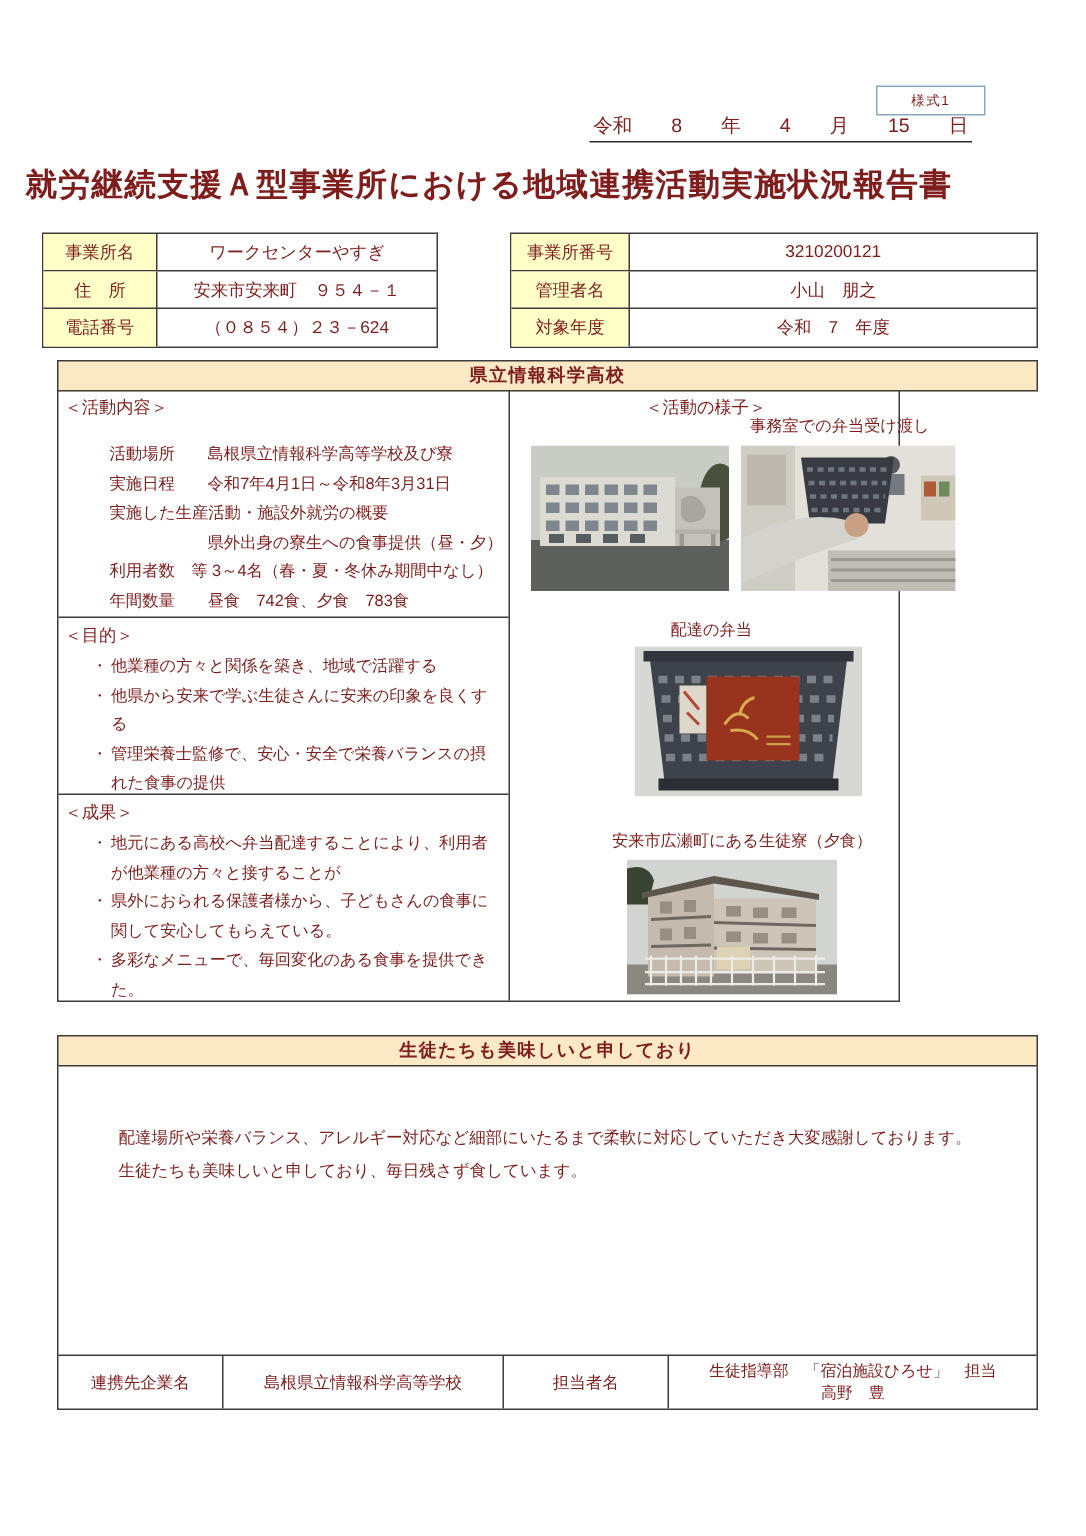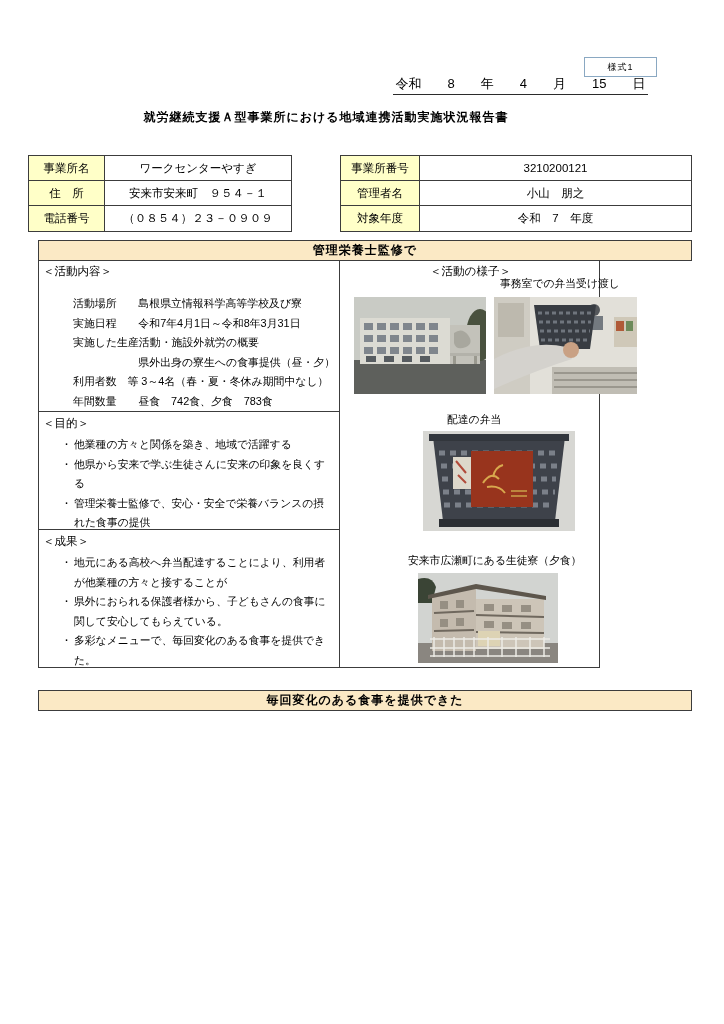--- a/index.html
+++ b/index.html
@@ -1,34 +1,34 @@
 <!DOCTYPE html>
 <html lang="ja"><head>
 <meta charset="utf-8">
 <style>
   html,body{margin:0;padding:0;background:#ffffff;}
   .page{
     position:relative;width:724px;height:1024px;background:#ffffff;
-    font-family:"Liberation Sans","DejaVu Sans",sans-serif;color:#000000;
+    font-family:"Liberation Sans","DejaVu Sans",sans-serif;color:#7f1d1d;
     overflow:hidden;
   }
   
   .form-label{
     position:absolute;left:584px;top:57px;width:71px;height:18px;
     border:1px solid #8aa8c2;display:flex;align-items:center;justify-content:center;
     font-size:9px;letter-spacing:1px;
   }
   .date-line{
     position:absolute;left:393px;top:74px;width:255px;height:21px;
     border-bottom:1.5px solid #2b2b2b;display:flex;align-items:flex-end;justify-content:center;
     font-size:13px;white-space:pre;padding-bottom:1px;box-sizing:border-box;
   }
   .doc-title{
     position:absolute;left:0;top:109px;width:652px;text-align:center;
-    font-size:12px;font-weight:bold;letter-spacing:1px;
+    font-size:21px;font-weight:bold;letter-spacing:1px;
   }
   
   .info-table{position:absolute;top:155px;border:1.5px solid #3c3c3c;display:grid;}
   .info-left{left:28px;width:262px;grid-template-columns:76px 1fr;}
   .info-right{left:340px;width:350px;grid-template-columns:79px 1fr;}
   .info-table .cell{
     height:25px;display:flex;align-items:center;justify-content:center;
     font-size:11.5px;border-bottom:1.5px solid #3c3c3c;box-sizing:border-box;white-space:pre;
   }
   .info-table .cell.last{border-bottom:none;}
@@ -87,33 +87,33 @@
   <div class="form-label">様式1</div>
   <div class="date-line">令和　　8　　年　　4　　月　　15　　日</div>
   <div class="doc-title">就労継続支援Ａ型事業所における地域連携活動実施状況報告書</div>
 
   <div class="info-table info-left">
     <div class="cell lab">事業所名</div>
     <div class="cell">ワークセンターやすぎ</div>
     <div class="cell lab">住　所</div>
     <div class="cell">安来市安来町　９５４－１</div>
     <div class="cell lab last">電話番号</div>
-    <div class="cell last">（０８５４）２３－０９０９</div>
+    <div class="cell last">（０８５４）２３－624</div>
   </div>
 
   <div class="info-table info-right">
     <div class="cell lab">事業所番号</div>
     <div class="cell">3210200121</div>
     <div class="cell lab">管理者名</div>
     <div class="cell">小山　朋之</div>
     <div class="cell lab last">対象年度</div>
     <div class="cell last">令和　7　年度</div>
   </div>
 
-  <div class="banner overview">管理栄養士監修で</div>
+  <div class="banner overview">県立情報科学高校</div>
 
   <div class="overview-body">
     <div class="col-left">
 
       <div class="sec sec1">
         <div class="sec-heading">＜活動内容＞</div>
         <div class="act-lines">
           <div class="act-line">活動場所　　島根県立情報科学高等学校及び寮</div>
           <div class="act-line">実施日程　　令和7年4月1日～令和8年3月31日</div>
           <div class="act-line">実施した生産活動・施設外就労の概要</div>
@@ -289,16 +289,31 @@
               <line x1="126" y1="64" x2="126" y2="84"></line>
             <line x1="12" y1="66" x2="132" y2="66"></line>
               <line x1="12" y1="75" x2="132" y2="75"></line>
               <line x1="12" y1="83" x2="132" y2="83"></line>
           </g>
         </svg>
       </div>
     </div>
   </div>
 
-  <div class="banner evaluation">毎回変化のある食事を提供できた</div>
-
+  <div class="banner evaluation">生徒たちも美味しいと申しており</div>
+
+  <div class="eval-box">
+    <div class="eval-comment">
+      <div>配達場所や栄養バランス、アレルギー対応など細部にいたるまで柔軟に対応していただき大変感謝しております。</div>
+      <div>生徒たちも美味しいと申しており、毎日残さず食しています。</div>
+    </div>
+    <div class="eval-row">
+      <div class="cell">連携先企業名</div>
+      <div class="cell">島根県立情報科学高等学校</div>
+      <div class="cell">担当者名</div>
+      <div class="cell">
+        <div>生徒指導部　「宿泊施設ひろせ」　担当</div>
+        <div>高野　豊</div>
+      </div>
+    </div>
+  </div>
 
 </div>
 
 </body></html>

